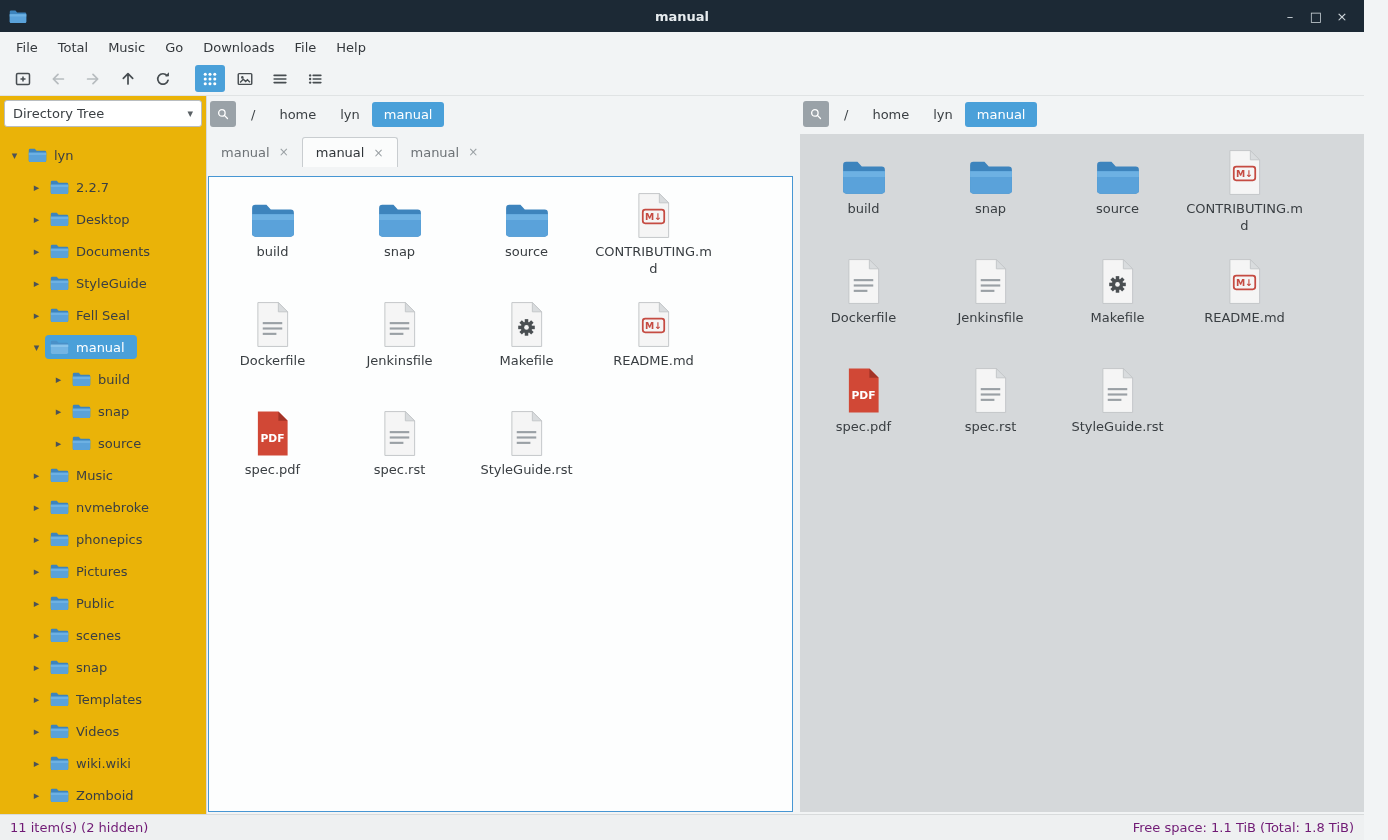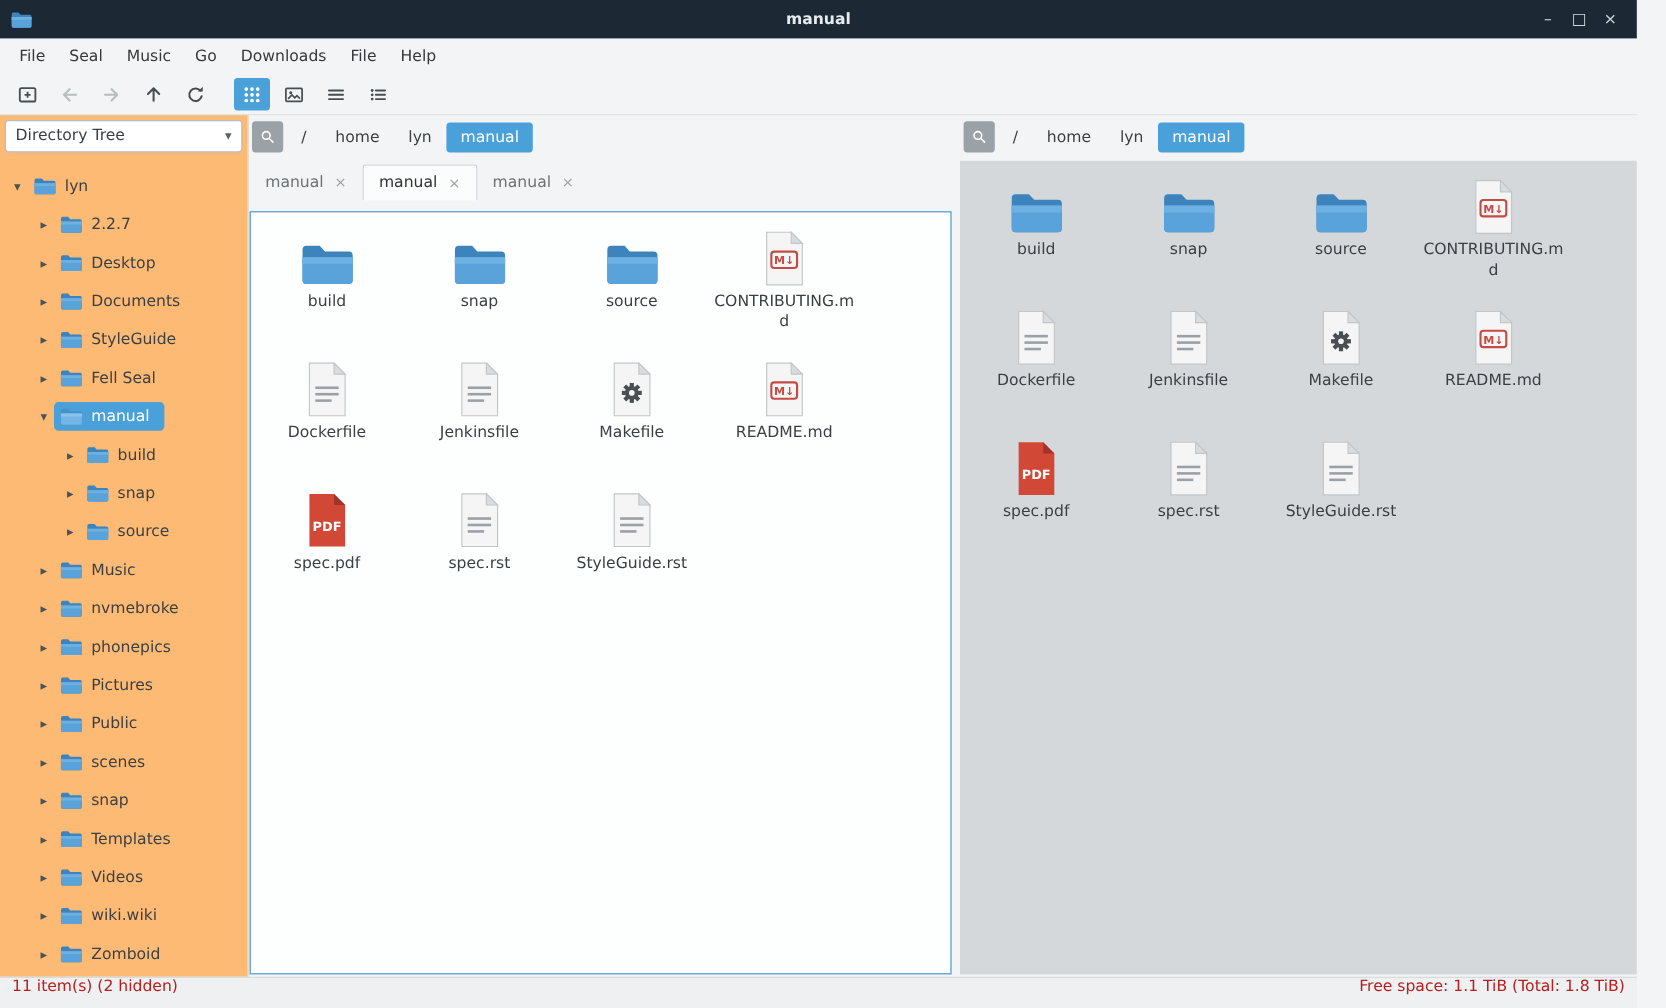--- a/index.html
+++ b/index.html
@@ -19,21 +19,21 @@
 
   .toolbar{height:34px;flex:0 0 34px;display:flex;align-items:center;padding-left:8px;border-bottom:1px solid #e0e3e4}
   .tb-btn{width:30px;height:27px;display:flex;align-items:center;justify-content:center;border-radius:3px;color:#474d51;margin-right:5px}
   .tb-btn svg{width:18px;height:18px}
   .tb-btn.active{background:#4aa0d9;color:#fff}
   .tb-btn.disabled{color:#b7bcbf}
   .tb-btn.gap{margin-left:12px}
 
   .main{flex:1;display:flex;min-height:0}
 
-  .sidebar{width:207px;flex:0 0 207px;background:#fdba74;border-right:1px solid #d7dadc;display:flex;flex-direction:column}
+  .sidebar{width:207px;flex:0 0 207px;background:#eab308;border-right:1px solid #d7dadc;display:flex;flex-direction:column}
   .combo{margin:4px;height:27px;background:#fff;border:1px solid #b9bdc0;border-radius:3px;display:flex;align-items:center;justify-content:space-between;padding:0 8px}
   .combo .arr{color:#5a6064;font-size:11px}
   .tree{margin-top:8px;overflow:hidden;flex:1}
   .tree-row{height:32px;display:flex;align-items:center}
   .expander{width:17px;flex:0 0 17px;color:#4c5357;font-size:11px;text-align:center}
   .tree-content{display:flex;align-items:center;gap:7px;padding:4px 12px 4px 5px;border-radius:4px}
   .tree-row.selected .tree-content{background:#4aa0d9;color:#fff}
   .tree-icon svg{width:19px;height:16px;display:block}
 
   .pane{display:flex;flex-direction:column;min-width:0}
@@ -52,21 +52,21 @@
 
   .fileview{display:grid;grid-template-columns:repeat(4,127px);grid-auto-rows:109px;align-content:start;padding-top:8px}
   .fileview.left-view{margin:9px 7px 2px 1px;background:#fdfefe;border:1px solid #4796d3;flex:1;overflow:hidden}
   .fileview.right-view{margin:6px 0 2px 0;background:#d5d8da;flex:1;overflow:hidden}
   .file-item{display:flex;flex-direction:column;align-items:center;padding-top:4px}
   .file-icon{height:50px;display:flex;align-items:flex-end;justify-content:center;margin-bottom:5px}
   .file-icon svg.folder{width:46px;height:38px}
   .file-icon svg.page{width:39px;height:47px}
   .file-label{max-width:120px;text-align:center;line-height:1.28;color:#393e42;word-break:break-word}
 
-  .statusbar{height:26px;flex:0 0 26px;display:flex;align-items:flex-start;justify-content:space-between;padding:0 10px;border-top:1px solid #d8dbdc;background:#eef0f1;color:#b91c1c}
+  .statusbar{height:26px;flex:0 0 26px;display:flex;align-items:center;justify-content:space-between;padding:0 10px;border-top:1px solid #d8dbdc;background:#eef0f1;color:#701a75}
 </style>
 </head>
 <body>
 
 <div class="window">
 
   <div class="titlebar">
     <span class="app-icon">
       <svg viewBox="0 0 48 40">
           <path d="M2 7.5A3.5 3.5 0 0 1 5.5 4h11.6l4.6 5H42.5A3.5 3.5 0 0 1 46 12.5V34a3.5 3.5 0 0 1-3.5 3.5h-37A3.5 3.5 0 0 1 2 34z" fill="#3d84bd"></path>
@@ -78,21 +78,21 @@
     <span class="win-controls">
       <span class="win-btn">–</span>
       <span class="win-btn">□</span>
       <span class="win-btn">×</span>
     </span>
   </div>
 
   <div class="menubar">
 
   <span class="menu-item"><span>File</span></span>
-      <span class="menu-item"><span>Seal</span></span>
+      <span class="menu-item"><span>Total</span></span>
       <span class="menu-item"><span>Music</span></span>
       <span class="menu-item"><span>Go</span></span>
       <span class="menu-item"><span>Downloads</span></span>
       <span class="menu-item"><span>File</span></span>
       <span class="menu-item"><span>Help</span></span>
     </div>
 
   <div class="toolbar">
 
   <span class="tb-btn">

